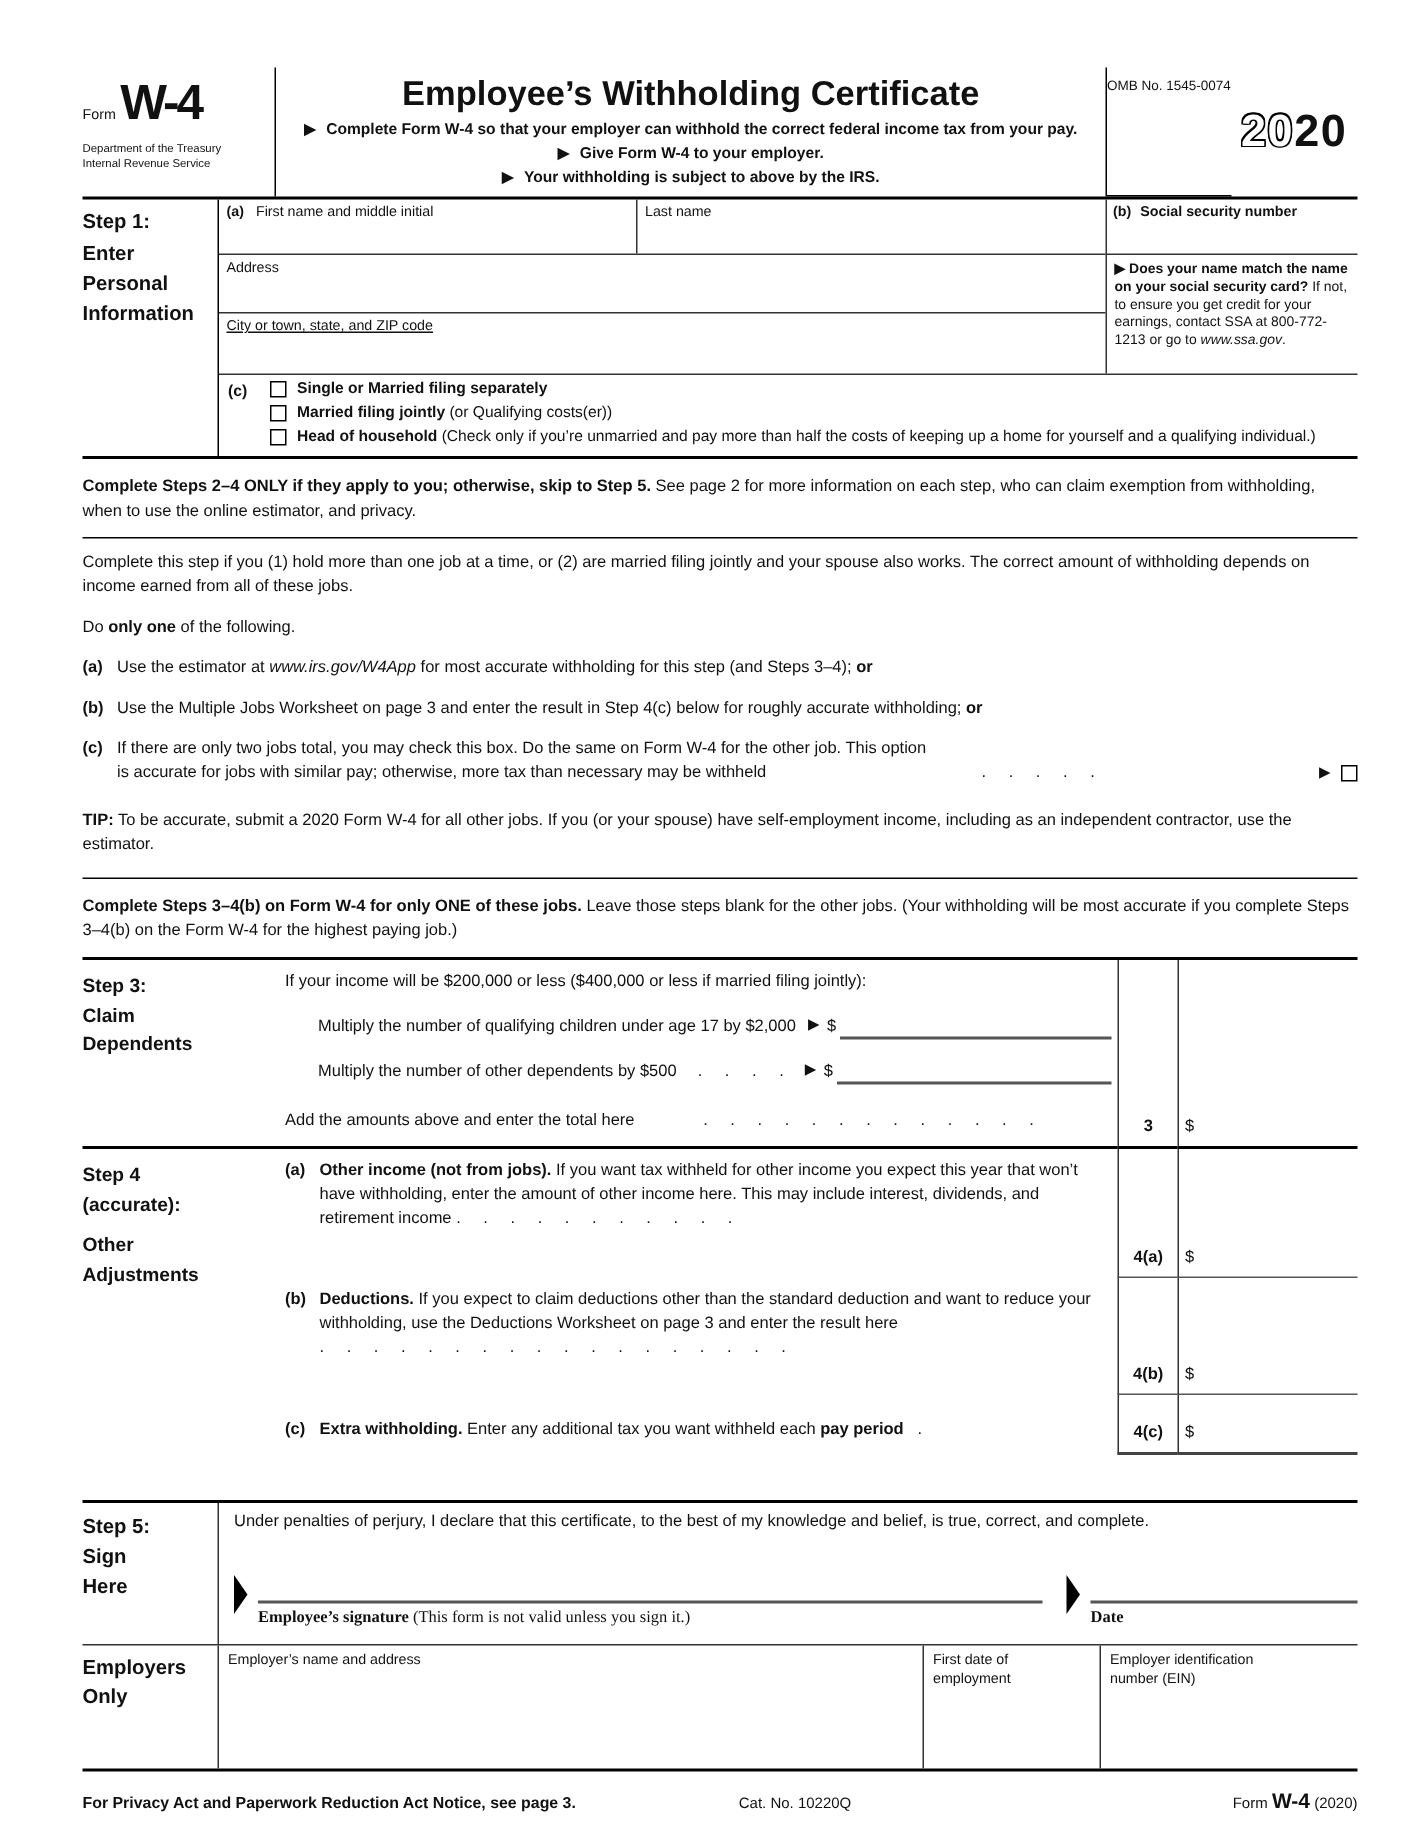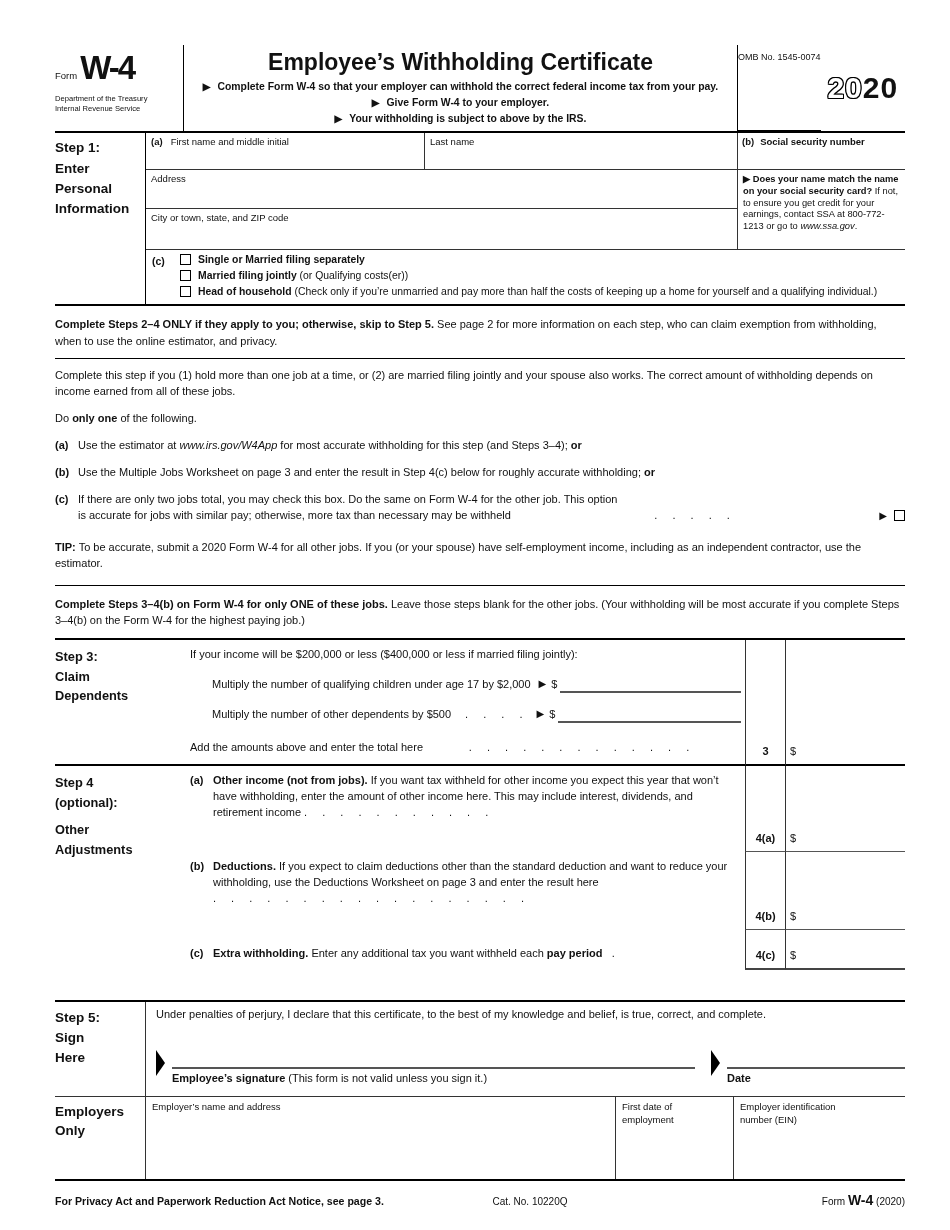--- a/index.html
+++ b/index.html
@@ -31,21 +31,21 @@
   .s1-fields { flex:1; border-left:1.5px solid #000; display:flex; flex-direction:column; }
   .s1-top { display:flex; border-bottom:1px solid #333; }
   .s1-main { flex:1; display:flex; flex-direction:column; }
   .f-label { font-size:9.5px; }
   .b { font-weight:bold; }
   .it { font-style:italic; }
   .row-name { display:flex; height:37px; border-bottom:1px solid #333; }
   .cell-first { flex:1; border-right:1px solid #333; padding:3px 5px; display:flex; gap:8px; }
   .cell-last { width:312px; padding:3px 5px; }
   .row-addr { height:39px; border-bottom:1px solid #333; padding:3px 5px; }
-  .row-city { height:40px; padding:3px 5px; }
+  .row-city { height:40px; padding:3px 5px;text-decoration:underline; }
   .s1-right { width:168px; border-left:1px solid #333; display:flex; flex-direction:column; }
   .ssn { height:37px; border-bottom:1px solid #333; padding:3px 4px; font-size:9.5px; font-weight:bold; display:flex; gap:6px; }
   .advisory { flex:1; padding:4px 2px 2px 5px; font-size:9.3px; line-height:1.25; }
   .s1-check { display:flex; padding:4px 0 7px 6px; }
   .c-prefix { width:28px; font-size:10.5px; font-weight:bold; padding-top:1px; }
   .c-list { display:flex; flex-direction:column; gap:5px; }
   .c-line { display:flex; align-items:center; gap:7px; font-size:10.4px; }
   .cb { width:11px; height:11px; border:1.3px solid #000; background:#fff; flex-shrink:0; }
 
   
@@ -87,21 +87,21 @@
 
   
   .gap { height:30px; }
   .s5 { display:flex; border-top:2.5px solid #000; }
   .s5-label { width:90px; font-size:13.5px; font-weight:bold; line-height:1.5; padding-top:6px; }
   .s5-body { flex:1; border-left:1.5px solid #333; padding:6px 0 12px 10px; font-size:11px; }
   .sigrow { display:flex; align-items:flex-end; margin-top:30px; }
   .tri { width:0; height:0; border-left:9px solid #000; border-top:13px solid transparent; border-bottom:13px solid transparent; margin-bottom:8px; flex-shrink:0; }
   .sigblock { flex:1; margin:0 16px 0 7px; }
   .sline { border-bottom:2px solid #555; height:10px; }
-  .scap { font-size:11px; padding-top:3px; }
+  .scap { font-size:11px; padding-top:3px;font-family:Liberation Serif, serif; }
   .dateblock { width:178px; margin-left:7px; }
 
   
   .emp { display:flex; border-top:1.5px solid #333; border-bottom:2.5px solid #000; min-height:85px; }
   .emp-label { width:90px; font-size:13.5px; font-weight:bold; line-height:1.45; padding-top:5px; }
   .emp-c1 { flex:1; border-left:1.5px solid #333; padding:4px 6px; font-size:9.5px; }
   .emp-c2 { width:118px; border-left:1px solid #333; padding:4px 6px; font-size:9.5px; line-height:1.35; }
   .emp-c3 { width:172px; border-left:1px solid #333; padding:4px 6px; font-size:9.5px; line-height:1.35; }
 
   
@@ -268,21 +268,21 @@
           <span class="dots dots-fill">. . . . . . . . . . . . .</span>
         </div>
       </div>
       <div class="g-num bb-thick">3</div>
       <div class="g-amt bb-thick">
           <span>$</span>
         </div>
 
       <div class="g-label" style="grid-row:2 / 5;">
         <div>Step 4</div>
-        <div>(optional):</div>
+        <div>(accurate):</div>
         <div style="margin-top:8px;">Other</div>
         <div>Adjustments</div>
       </div>
 
       <div class="g-body s4a-body">
         <div class="s4item">
           <span class="ip">(a)</span>
           <span class="itext"><span class="b">Other income (not from jobs).</span><span> If you want tax withheld for other income you expect this year that won’t have withholding, enter the amount of other income here. This may include interest, dividends, and retirement income </span><span class="dots">. . . . . . . . . . .</span></span>
         </div>
       </div>

